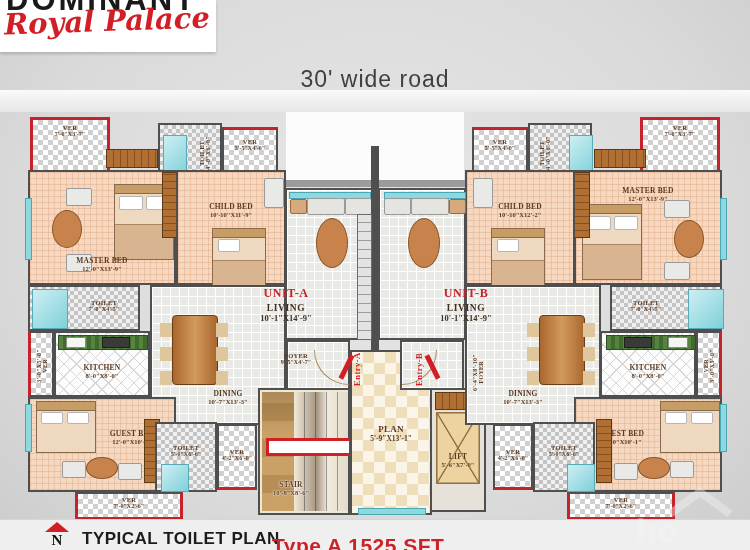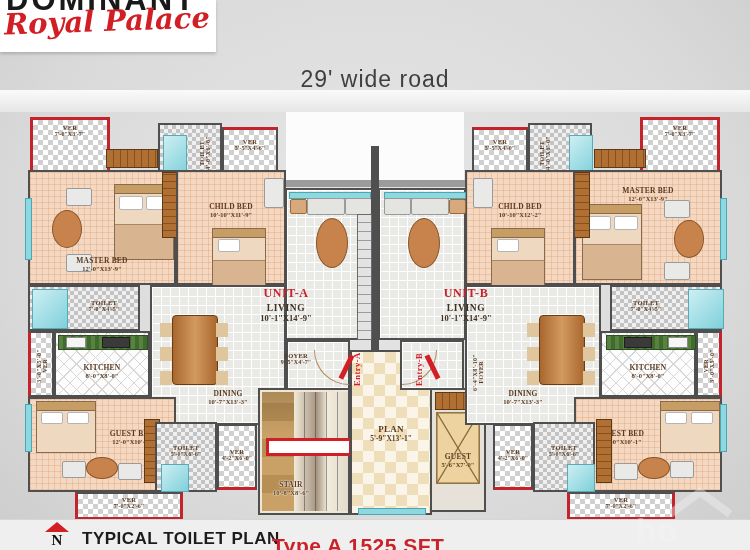--- a/index.html
+++ b/index.html
@@ -99,21 +99,21 @@
   .nletter{font-weight:900;font-size:15px;color:#111;line-height:1.1;font-family:"Liberation Serif",serif;}
   .wm{position:absolute;left:628px;top:484px;opacity:.75;}
 </style>
 </head>
 <body>
 
 <div class="logo">
   <div class="brand">DOMINANT</div>
   <div class="script">Royal Palace</div>
 </div>
-<div class="road">29' wide road</div>
+<div class="road">30' wide road</div>
 <div class="roadband"></div>
 
 <div class="abs" style="left:286px;top:112px;width:178px;height:70px;background:#fcfcfc;"></div>
 <div class="abs" style="left:280px;top:180px;width:190px;height:7px;background:#9b9b9b;"></div>
 
 <div class="room checker redver sm" style="left:30px;top:117px;width:80px;height:55px;">
   <div class="rlabel" style="left:0;right:0;top:4px;">
     <span class="rname">VER</span>
     <span class="rdim">7'-0"X3'-7"</span>
   </div>
@@ -270,21 +270,21 @@
 
 <div class="room" style="left:430px;top:388px;width:56px;height:124px;background:#e6e2da;">
   <div class="wardrobe-h" style="left:3px;top:2px;width:46px;height:16px;"></div>
   <div class="liftcab" style="left:4px;top:22px;width:44px;height:72px;">
     <svg width="44" height="72" viewBox="0 0 44 72">
       <rect x="0.8" y="0.8" width="42.4" height="70.4" fill="none" stroke="#8a6a3a" stroke-width="1.4"></rect>
       <path d="M1 1 L43 71 M43 1 L1 71" stroke="#8a6a3a" stroke-width="1.4"></path>
     </svg>
   </div>
   <div class="rlabel" style="left:0;right:0;top:62px;text-shadow:0 0 2px #ecd3a0,0 0 2px #ecd3a0;">
-    <span class="rname">GUEST</span>
+    <span class="rname">LIFT</span>
     <span class="rdim">5'-6"X7'-0"</span>
   </div>
 </div>
 
 <div class="room checker redver sm" style="left:640px;top:117px;width:80px;height:55px;">
   <div class="rlabel" style="left:0;right:0;top:4px;">
     <span class="rname">VER</span>
     <span class="rdim">7'-0"X3'-7"</span>
   </div>
 </div>

